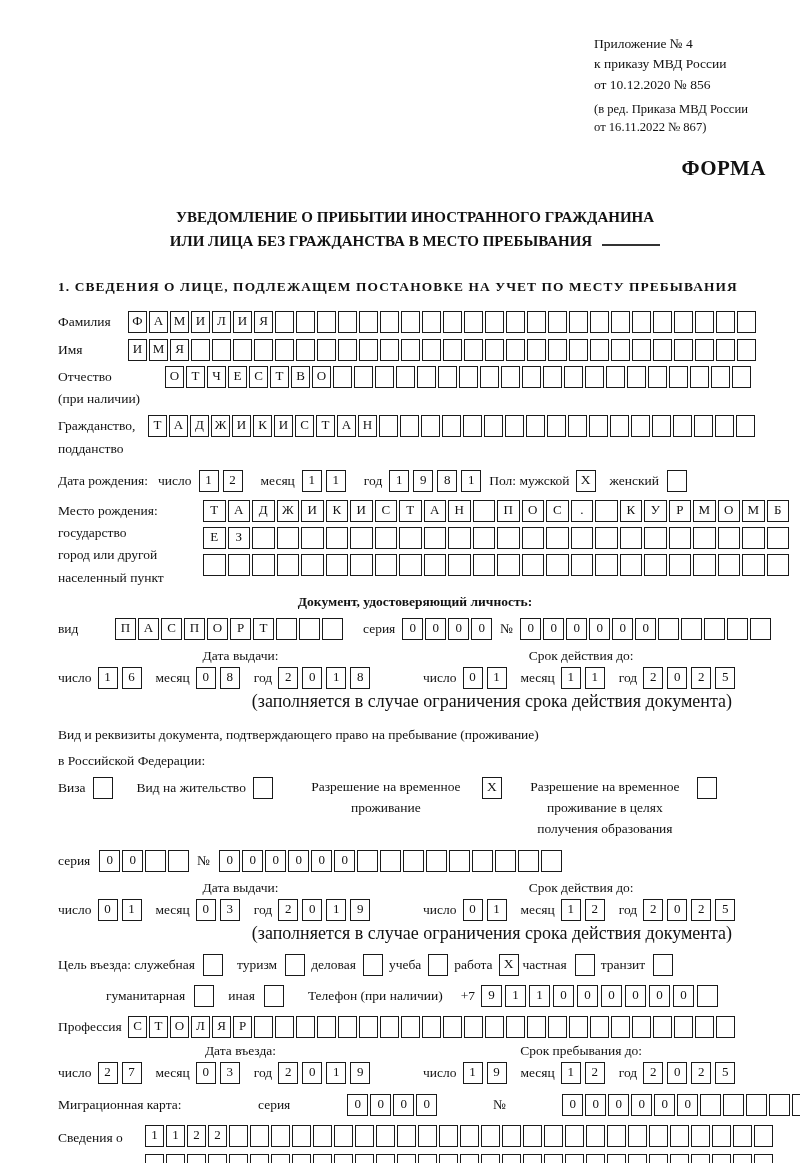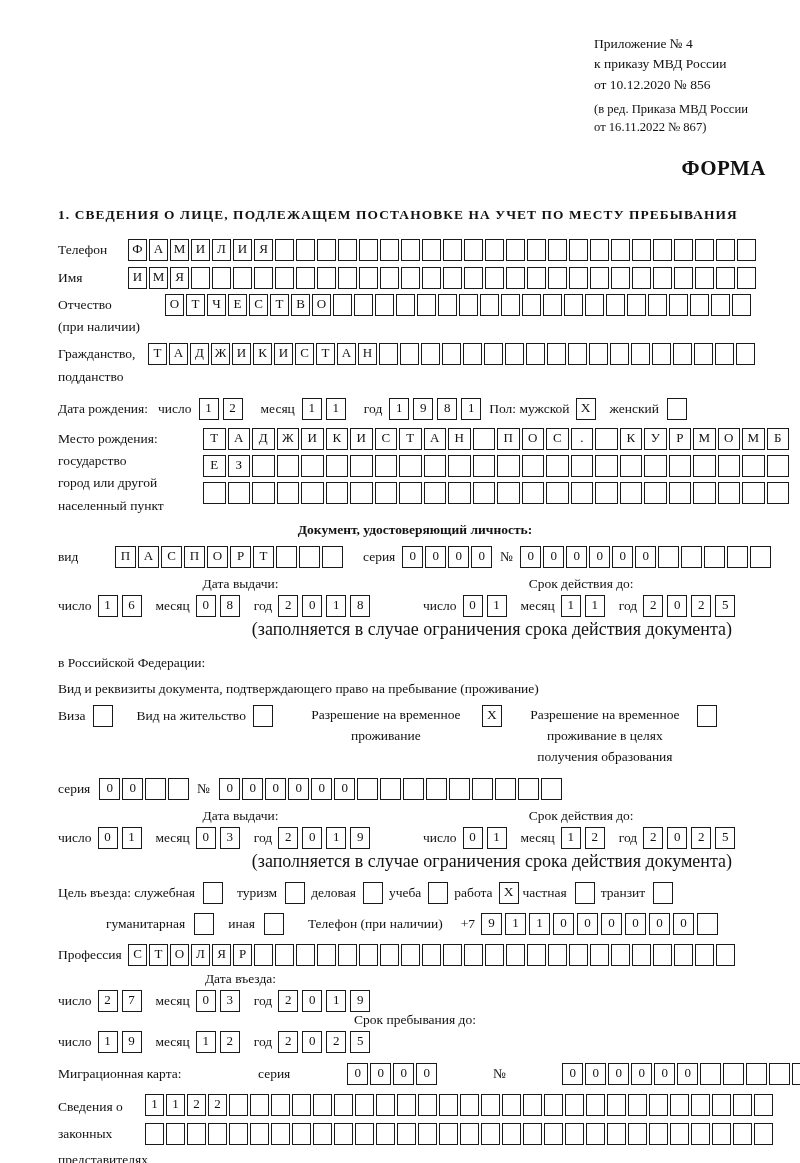--- a/index.html
+++ b/index.html
@@ -54,25 +54,29 @@
     <div>к приказу МВД России</div>
     <div>от 10.12.2020 № 856</div>
     <div class="revision">
       <div>(в ред. Приказа МВД России</div>
       <div>от 16.11.2022 № 867)</div>
     </div>
   </div>
 
   <div class="forma">ФОРМА</div>
 
+  <div class="title">
+    <div>УВЕДОМЛЕНИЕ О ПРИБЫТИИ ИНОСТРАННОГО ГРАЖДАНИНА</div>
+    <div><span>ИЛИ ЛИЦА БЕЗ ГРАЖДАНСТВА В МЕСТО ПРЕБЫВАНИЯ</span><span class="blank"></span></div>
+  </div>
 
   <div class="sec">1. СВЕДЕНИЯ О ЛИЦЕ, ПОДЛЕЖАЩЕМ ПОСТАНОВКЕ НА УЧЕТ ПО МЕСТУ ПРЕБЫВАНИЯ</div>
 
   <div class="frow rowgap">
-    <span class="flabel w70">Телефон</span>
+    <span class="flabel w70">Фамилия</span>
     <span class="boxes">
         <span class="cbox">Ф</span>
         <span class="cbox">А</span>
         <span class="cbox">М</span>
         <span class="cbox">И</span>
         <span class="cbox">Л</span>
         <span class="cbox">И</span>
         <span class="cbox">Я</span>
         <span class="cbox"></span>
         <span class="cbox"></span>
@@ -406,22 +410,22 @@
             <span class="cbox">0</span>
             <span class="cbox">2</span>
             <span class="cbox">5</span>
           </span>
       </div>
     </div>
   </div>
   <div class="note">(заполняется в случае ограничения срока действия документа)</div>
 
   <div class="para">
+    <div>Вид и реквизиты документа, подтверждающего право на пребывание (проживание)</div>
     <div>в Российской Федерации:</div>
-    <div>Вид и реквизиты документа, подтверждающего право на пребывание (проживание)</div>
   </div>
 
   <div class="ckrow">
     <span class="lbl">Виза</span>
     <span class="chk"></span>
     <span class="lbl gap24">Вид на жительство</span>
     <span class="chk"></span>
     <span class="ml gap24" style="width:178px;">
       <span>Разрешение на временное</span><br>
       <span>проживание</span>
@@ -577,21 +581,21 @@
         <span class="cbox"></span>
         <span class="cbox"></span>
         <span class="cbox"></span>
         <span class="cbox"></span>
         <span class="cbox"></span>
         <span class="cbox"></span>
         <span class="cbox"></span>
       </span>
   </div>
 
-  <div class="datesec" style="margin-top:4px;flex-direction:column;">
+  <div class="datesec" style="margin-top:4px;">
     <div class="dcol dcol-l">
       <div class="dlab">Дата въезда:</div>
       <div class="dg">
         <span class="glab">число</span>
         <span class="boxes dg">
             <span class="cbox">2</span>
             <span class="cbox">7</span>
           </span>
         <span class="glab">месяц</span>
         <span class="boxes dg">

